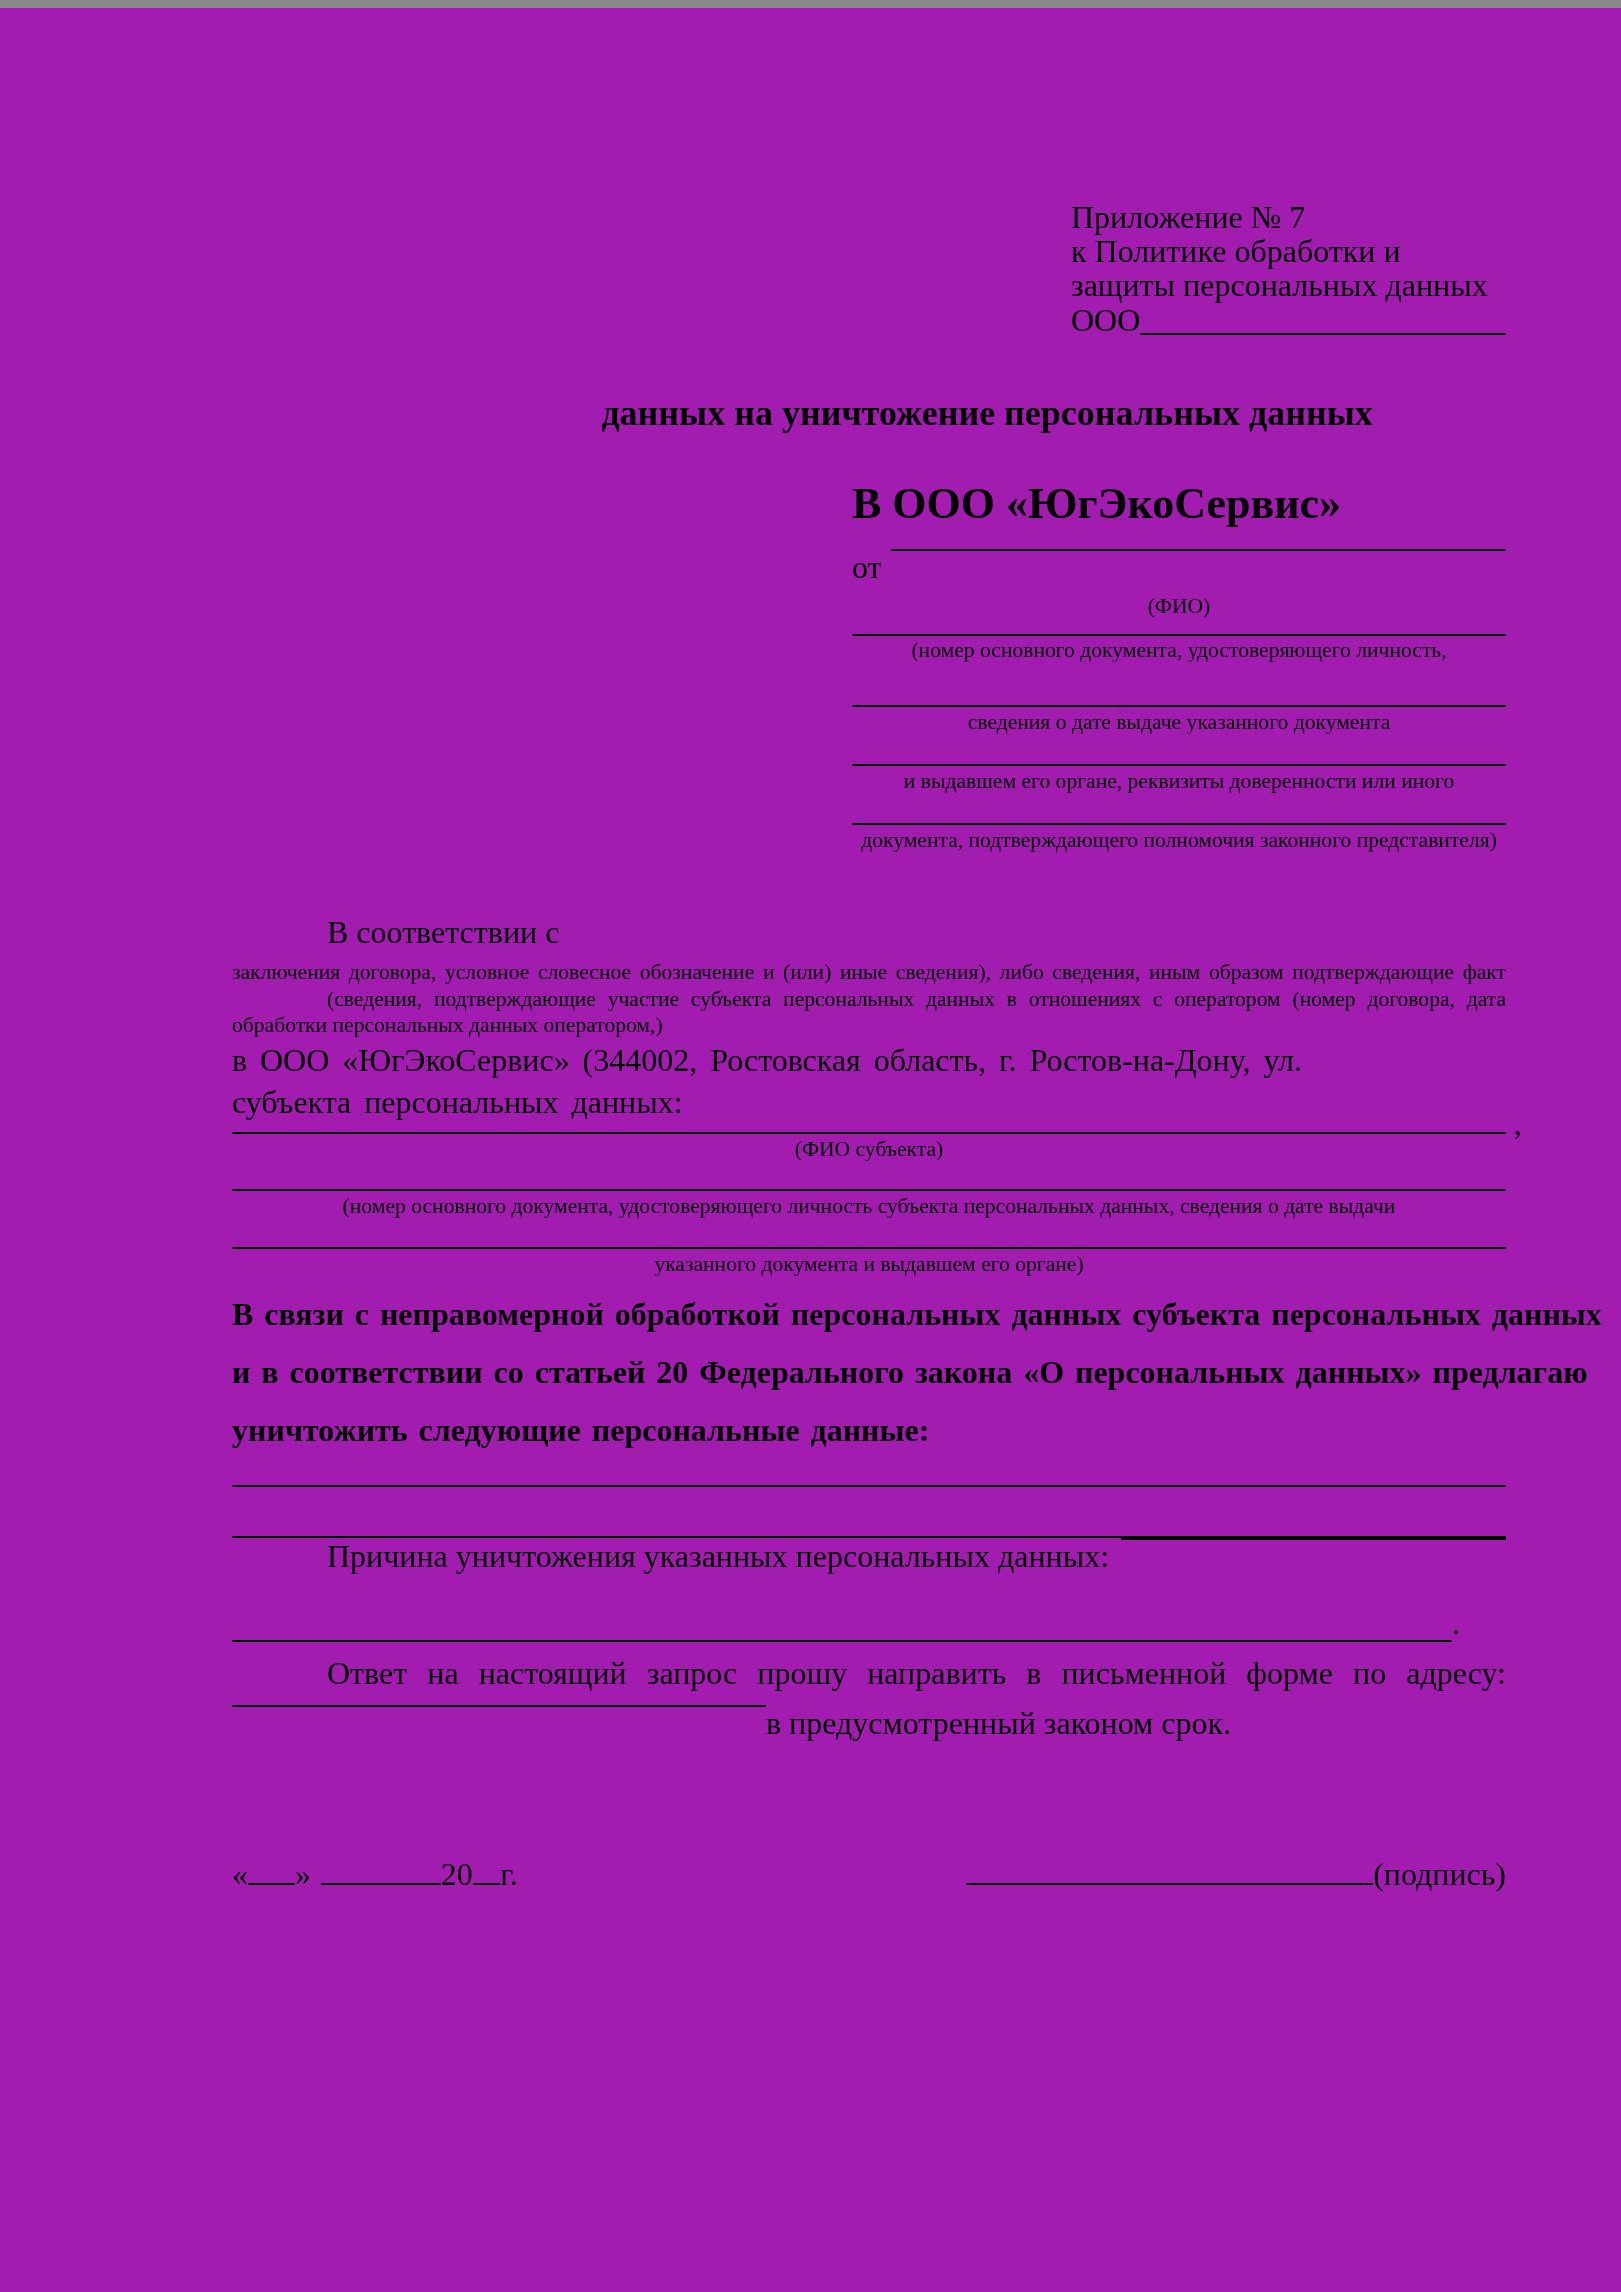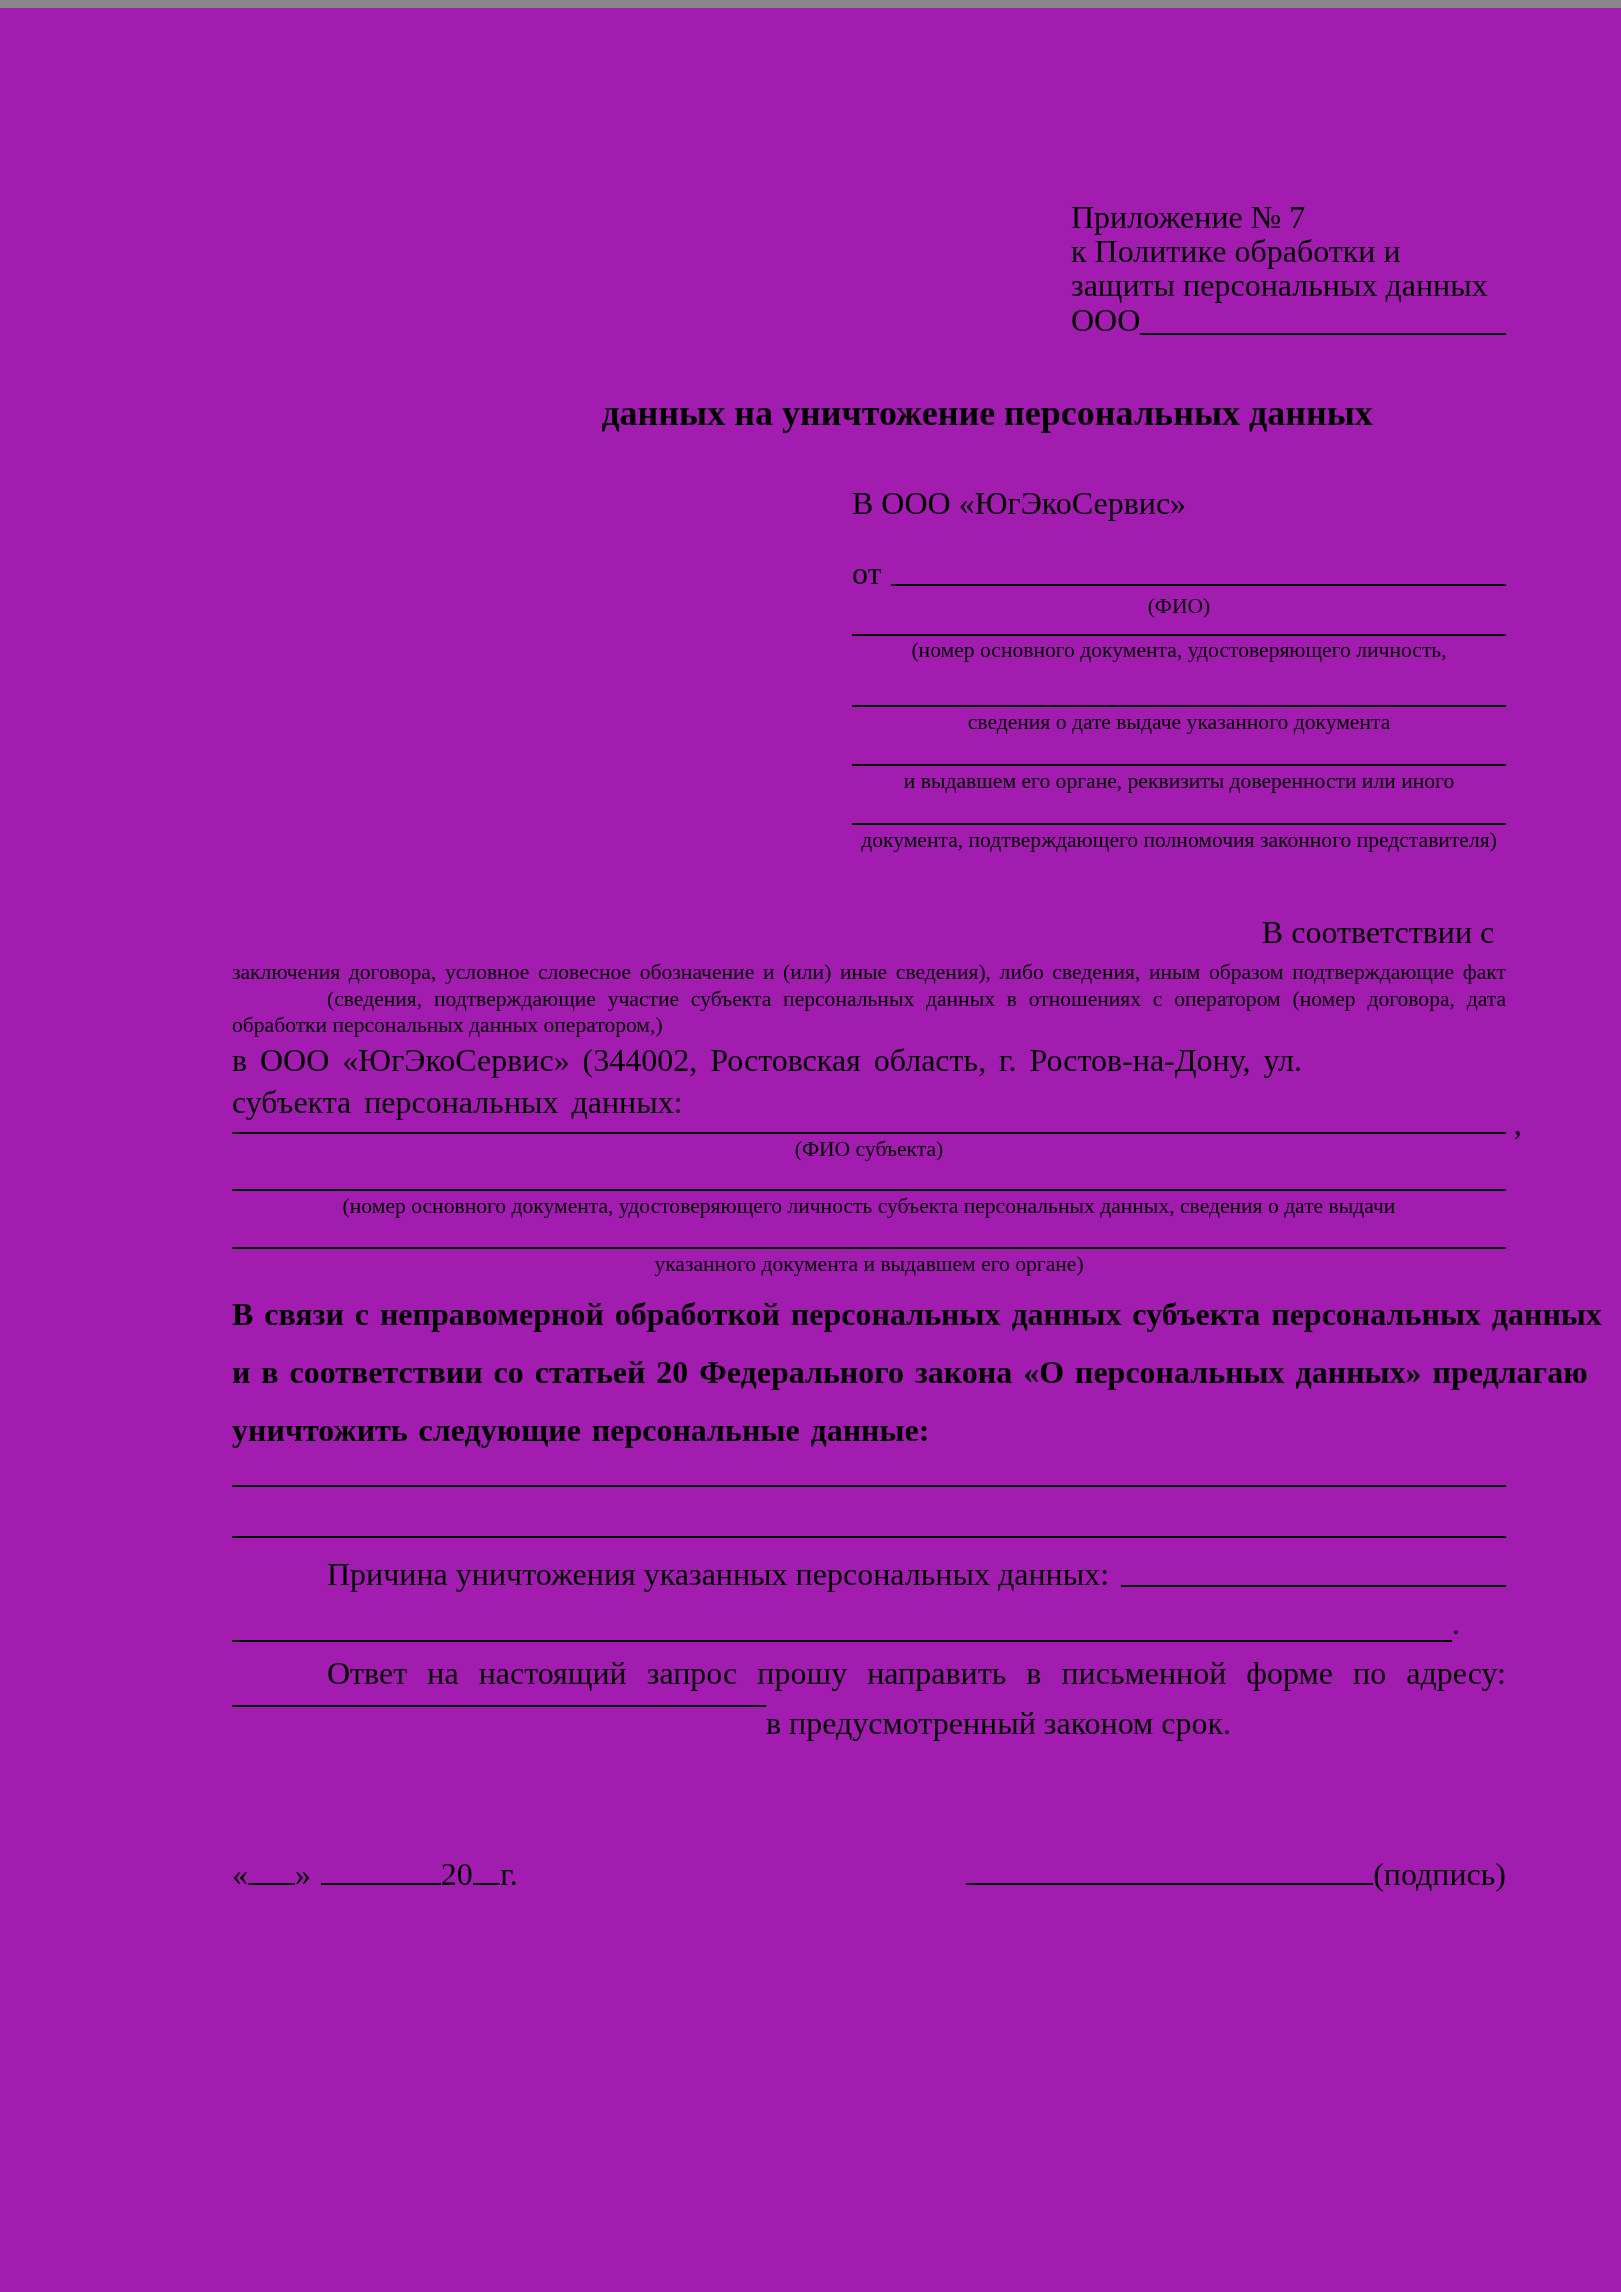--- a/index.html
+++ b/index.html
@@ -10,35 +10,35 @@
     margin:8px auto;
     background:#a21caf;
     color:#000;
     font-family:"Liberation Serif","DejaVu Serif",serif;
     padding:192px 115px 0 232px;
     overflow:hidden;
   }
   .cap { font-size:21.6px; line-height:25.5px; text-align:center; padding-top:2.9px; }
   .u-full { border-bottom:2.9px solid #000; }
   .blank { display:inline-block; border-bottom:2.9px solid #000; }
-  .field-row { display:flex; align-items:flex-end; font-size:32px; }
+  .field-row { display:flex; align-items:flex-start; font-size:32px; }
   .field-row .fill { flex:1 1 auto; border-bottom:2.9px solid #000; margin-bottom:5.9px; }
 
   
   .annex { margin-left:839px; font-size:32px; line-height:34px; }
   .annex .company-row { display:flex; align-items:flex-end; height:35px; }
   .annex .company-row .fill { flex:1; border-bottom:2.9px solid #000; margin-bottom:2px; }
 
   
   .title { margin-top:54px; margin-left:7.8px; width:1133px; text-align:right;
            font-weight:bold; font-size:36px; line-height:44px; white-space:nowrap; }
 
   
   .addr { margin-left:620px; margin-top:49px; width:654px; }
-  .addr-company { font-size:32px; line-height:39px; }
+  .addr-company { font-size:44px; line-height:39px;font-weight:bold; }
   .from-row { margin-top:25.5px; height:43px; }
   .from-row .label { margin-right:9.8px; }
   .u-a { height:15.7px; } .u-b { height:43px; } .u-c { height:31px; } .u-d { height:30px; }
 
   
   .consent-row { margin-top:61px; height:43px;flex-direction:column; }
   .consent-row .label { margin-left:95px; margin-right:11.8px; white-space:nowrap; }
   .small-note { margin-top:2px; font-size:21.6px; line-height:26.5px; }
   .small-note .jl { text-align:justify; text-align-last:justify; }
   .small-note .first { text-indent:95px; }

